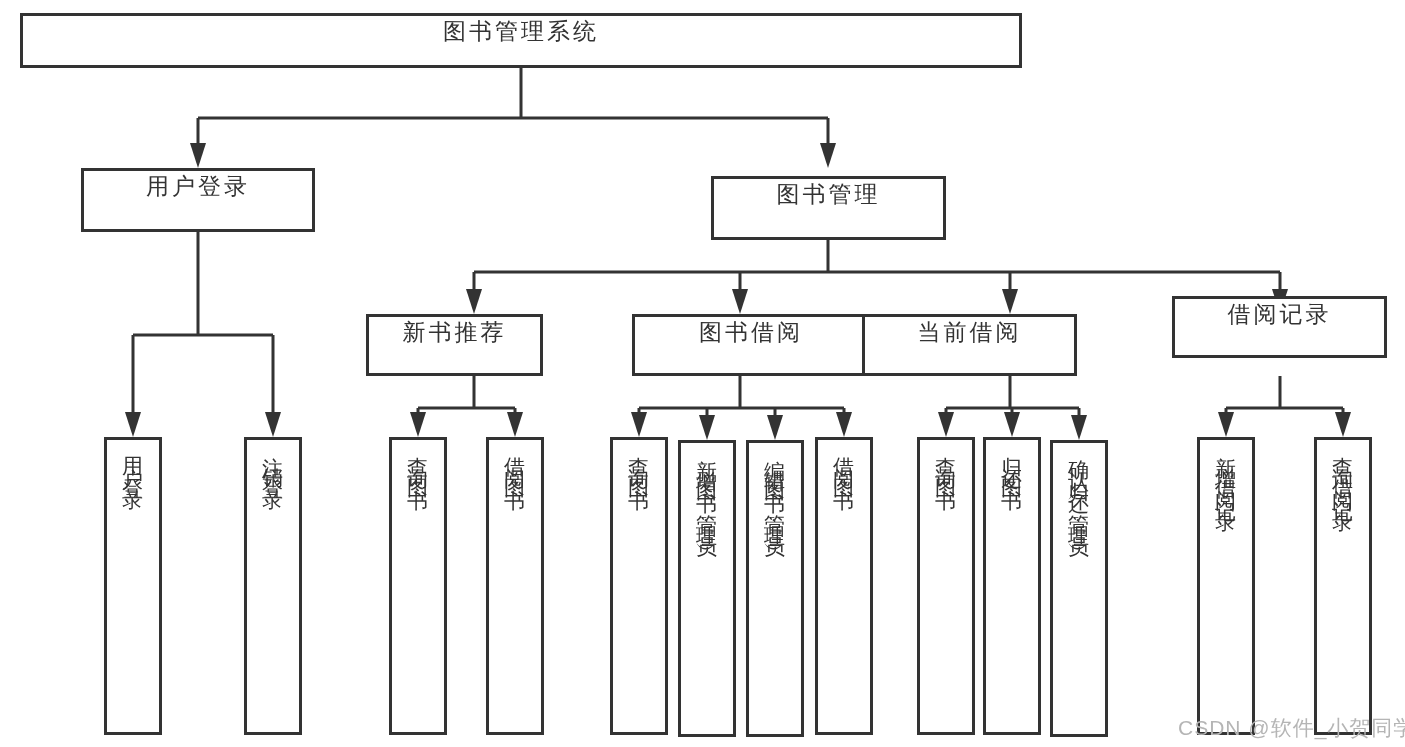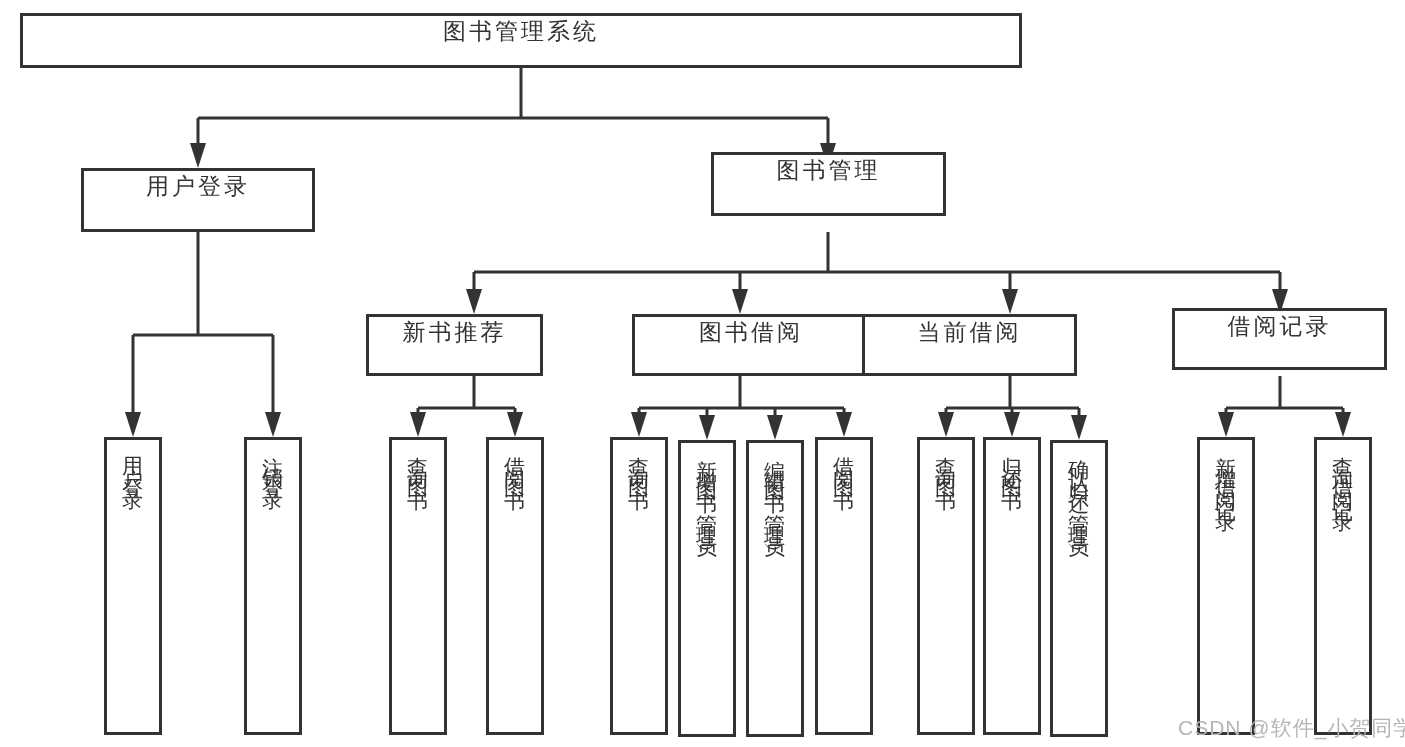--- a/index.html
+++ b/index.html
@@ -69,34 +69,34 @@
     </g>
   </svg>
 
   <div class="node root" style="left:20px;top:13px;width:1002px;height:55px">
     <span class="h-label">图书管理系统</span>
   </div>
 
   <div class="node" style="left:81px;top:168px;width:234px;height:64px">
     <span class="h-label">用户登录</span>
   </div>
-  <div class="node" style="left:711px;top:152px;width:235px;height:64px">
+  <div class="node" style="left:711px;top:176px;width:235px;height:64px">
     <span class="h-label">图书管理</span>
   </div>
 
   <div class="node" style="left:366px;top:314px;width:177px;height:62px">
     <span class="h-label">新书推荐</span>
   </div>
   <div class="node" style="left:632px;top:314px;width:238px;height:62px">
     <span class="h-label">图书借阅</span>
   </div>
   <div class="node" style="left:862px;top:314px;width:215px;height:62px">
     <span class="h-label">当前借阅</span>
   </div>
-  <div class="node" style="left:1172px;top:308px;width:215px;height:62px">
+  <div class="node" style="left:1172px;top:296px;width:215px;height:62px">
     <span class="h-label">借阅记录</span>
   </div>
 
   <div class="node v-node" style="left:104px;top:437px">
     <span class="vtext">用户登录</span>
   </div>
   <div class="node v-node" style="left:244px;top:437px">
     <span class="vtext">注销登录</span>
   </div>
 

